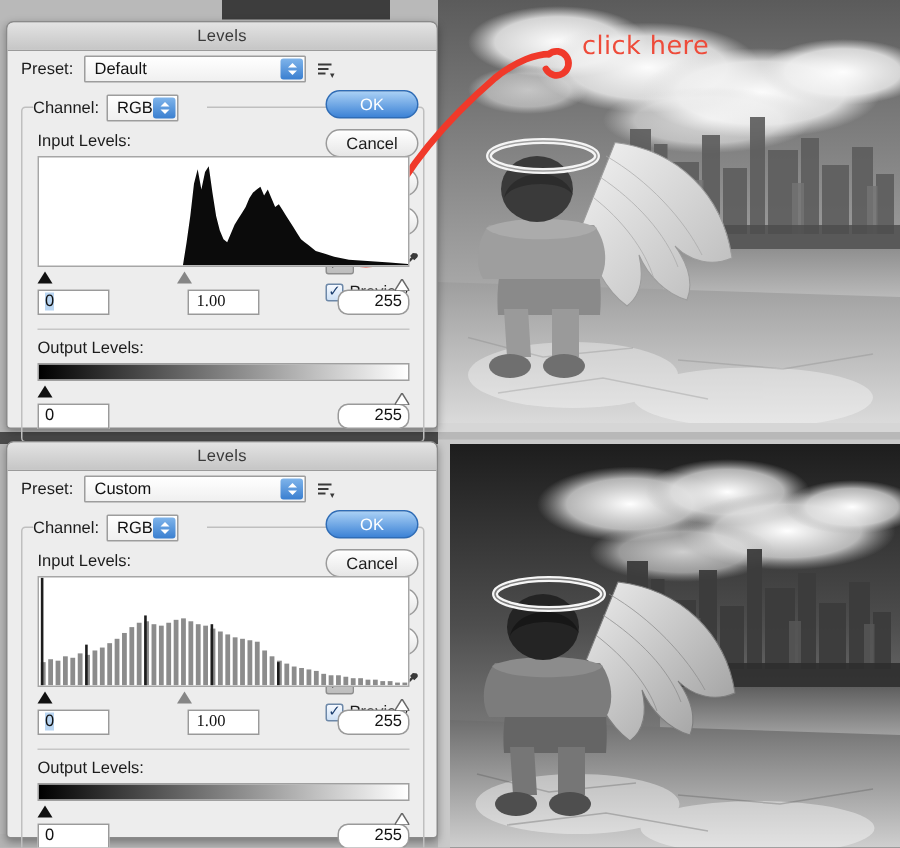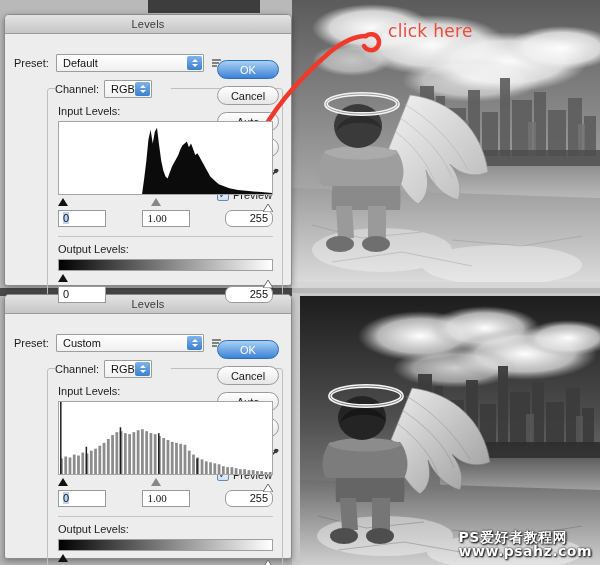--- a/index.html
+++ b/index.html
@@ -39,21 +39,21 @@
 
   .titlebar {
     height: 19px;
     background: linear-gradient(#e3e3e3, #c6c6c6);
     border-bottom: 1px solid #9b9b9b;
     border-radius: 4px 4px 0 0;
     display: flex; align-items: center; justify-content: center;
   }
   .titlebar span { font-size: 11px; color: #3a3a3a; letter-spacing: .2px; }
 
-  .dlg-body { position: relative; padding: 19px 8px 0 9px; }
+  .dlg-body { position: relative; padding: 2px 8px 0 9px; }
 
   
   .preset-row { display: flex; align-items: center; height: 20px; margin-bottom: 7px; }
   .lbl { font-size: 11px; color: #1c1c1c; }
   .preset-label { width: 42px; }
   .combo {
     position: relative; height: 18px;
     background: linear-gradient(#ffffff, #f0f0f0);
     border: 1px solid #9d9d9d; border-radius: 1px;
     display: flex; align-items: center;
@@ -65,21 +65,21 @@
     background: linear-gradient(#7fb4ea, #3a7fd0);
     border-radius: 2px; display: flex; flex-direction: column;
     align-items: center; justify-content: center; gap: 2px;
   }
   .combo-arrow i { display:block; width:0; height:0; border-left:3px solid transparent; border-right:3px solid transparent; }
   .combo-arrow i.up { border-bottom:3px solid #fff; }
   .combo-arrow i.dn { border-top:3px solid #fff; }
   .preset-menu-icon { margin-left: 6px; width: 14px; height: 14px; position: relative; }
 
   
-  .fieldset { position: relative; margin-top: 4px; margin-left: 33px; }
+  .fieldset { position: relative; margin-top: 4px; }
   .fs-border {
     position: absolute; left: 0; right: 0; top: 8px; bottom: 0;
     border: 1px solid #bfbfbf; border-radius: 3px;
   }
   .channel-row {
     position: relative; z-index: 2; display: flex; align-items: center;
     margin-left: 8px; height: 18px; background: #ededed; width: 116px; padding-right: 4px;
   }
   .channel-combo { width: 48px; margin-left: 5px; }
   .fs-inner { position: relative; z-index: 1; padding: 7px 10px 9px 11px; }
@@ -351,24 +351,20 @@
         <path d="M30 146 C22 156 20 172 26 182 L104 182 C110 172 108 156 100 146 Z" fill="#7c7c7c"></path>
         <path d="M28 148 C42 140 88 140 102 148 C94 158 36 158 28 148 Z" fill="#8c8c8c"></path>
         <ellipse cx="62" cy="122" rx="24" ry="22" fill="#242424"></ellipse>
         <path d="M40 128 C44 108 80 106 86 126 C80 116 46 116 40 128 Z" fill="#171717"></path>
         <ellipse cx="66" cy="100" rx="36" ry="10" fill="none" stroke="#f6f6f6" stroke-width="4"></ellipse>
         <ellipse cx="66" cy="100" rx="36" ry="10" fill="none" stroke="#7e7e7e" stroke-width="1"></ellipse>
         <ellipse cx="44" cy="240" rx="14" ry="8" fill="#4e4e4e"></ellipse>
         <ellipse cx="80" cy="240" rx="14" ry="8" fill="#4e4e4e"></ellipse>
       </g>
     </svg>
-    <div class="watermark">
-      <div class="wm1">PS爱好者教程网</div>
-      <div class="wm2">www.psahz.com</div>
-    </div>
   </div>
 
   <div class="dialog dlg1">
     <div class="titlebar">
       <span>Levels</span>
     </div>
     <div class="dlg-body">
 
       <div class="preset-row">
         <span class="lbl preset-label">Preset:</span>

